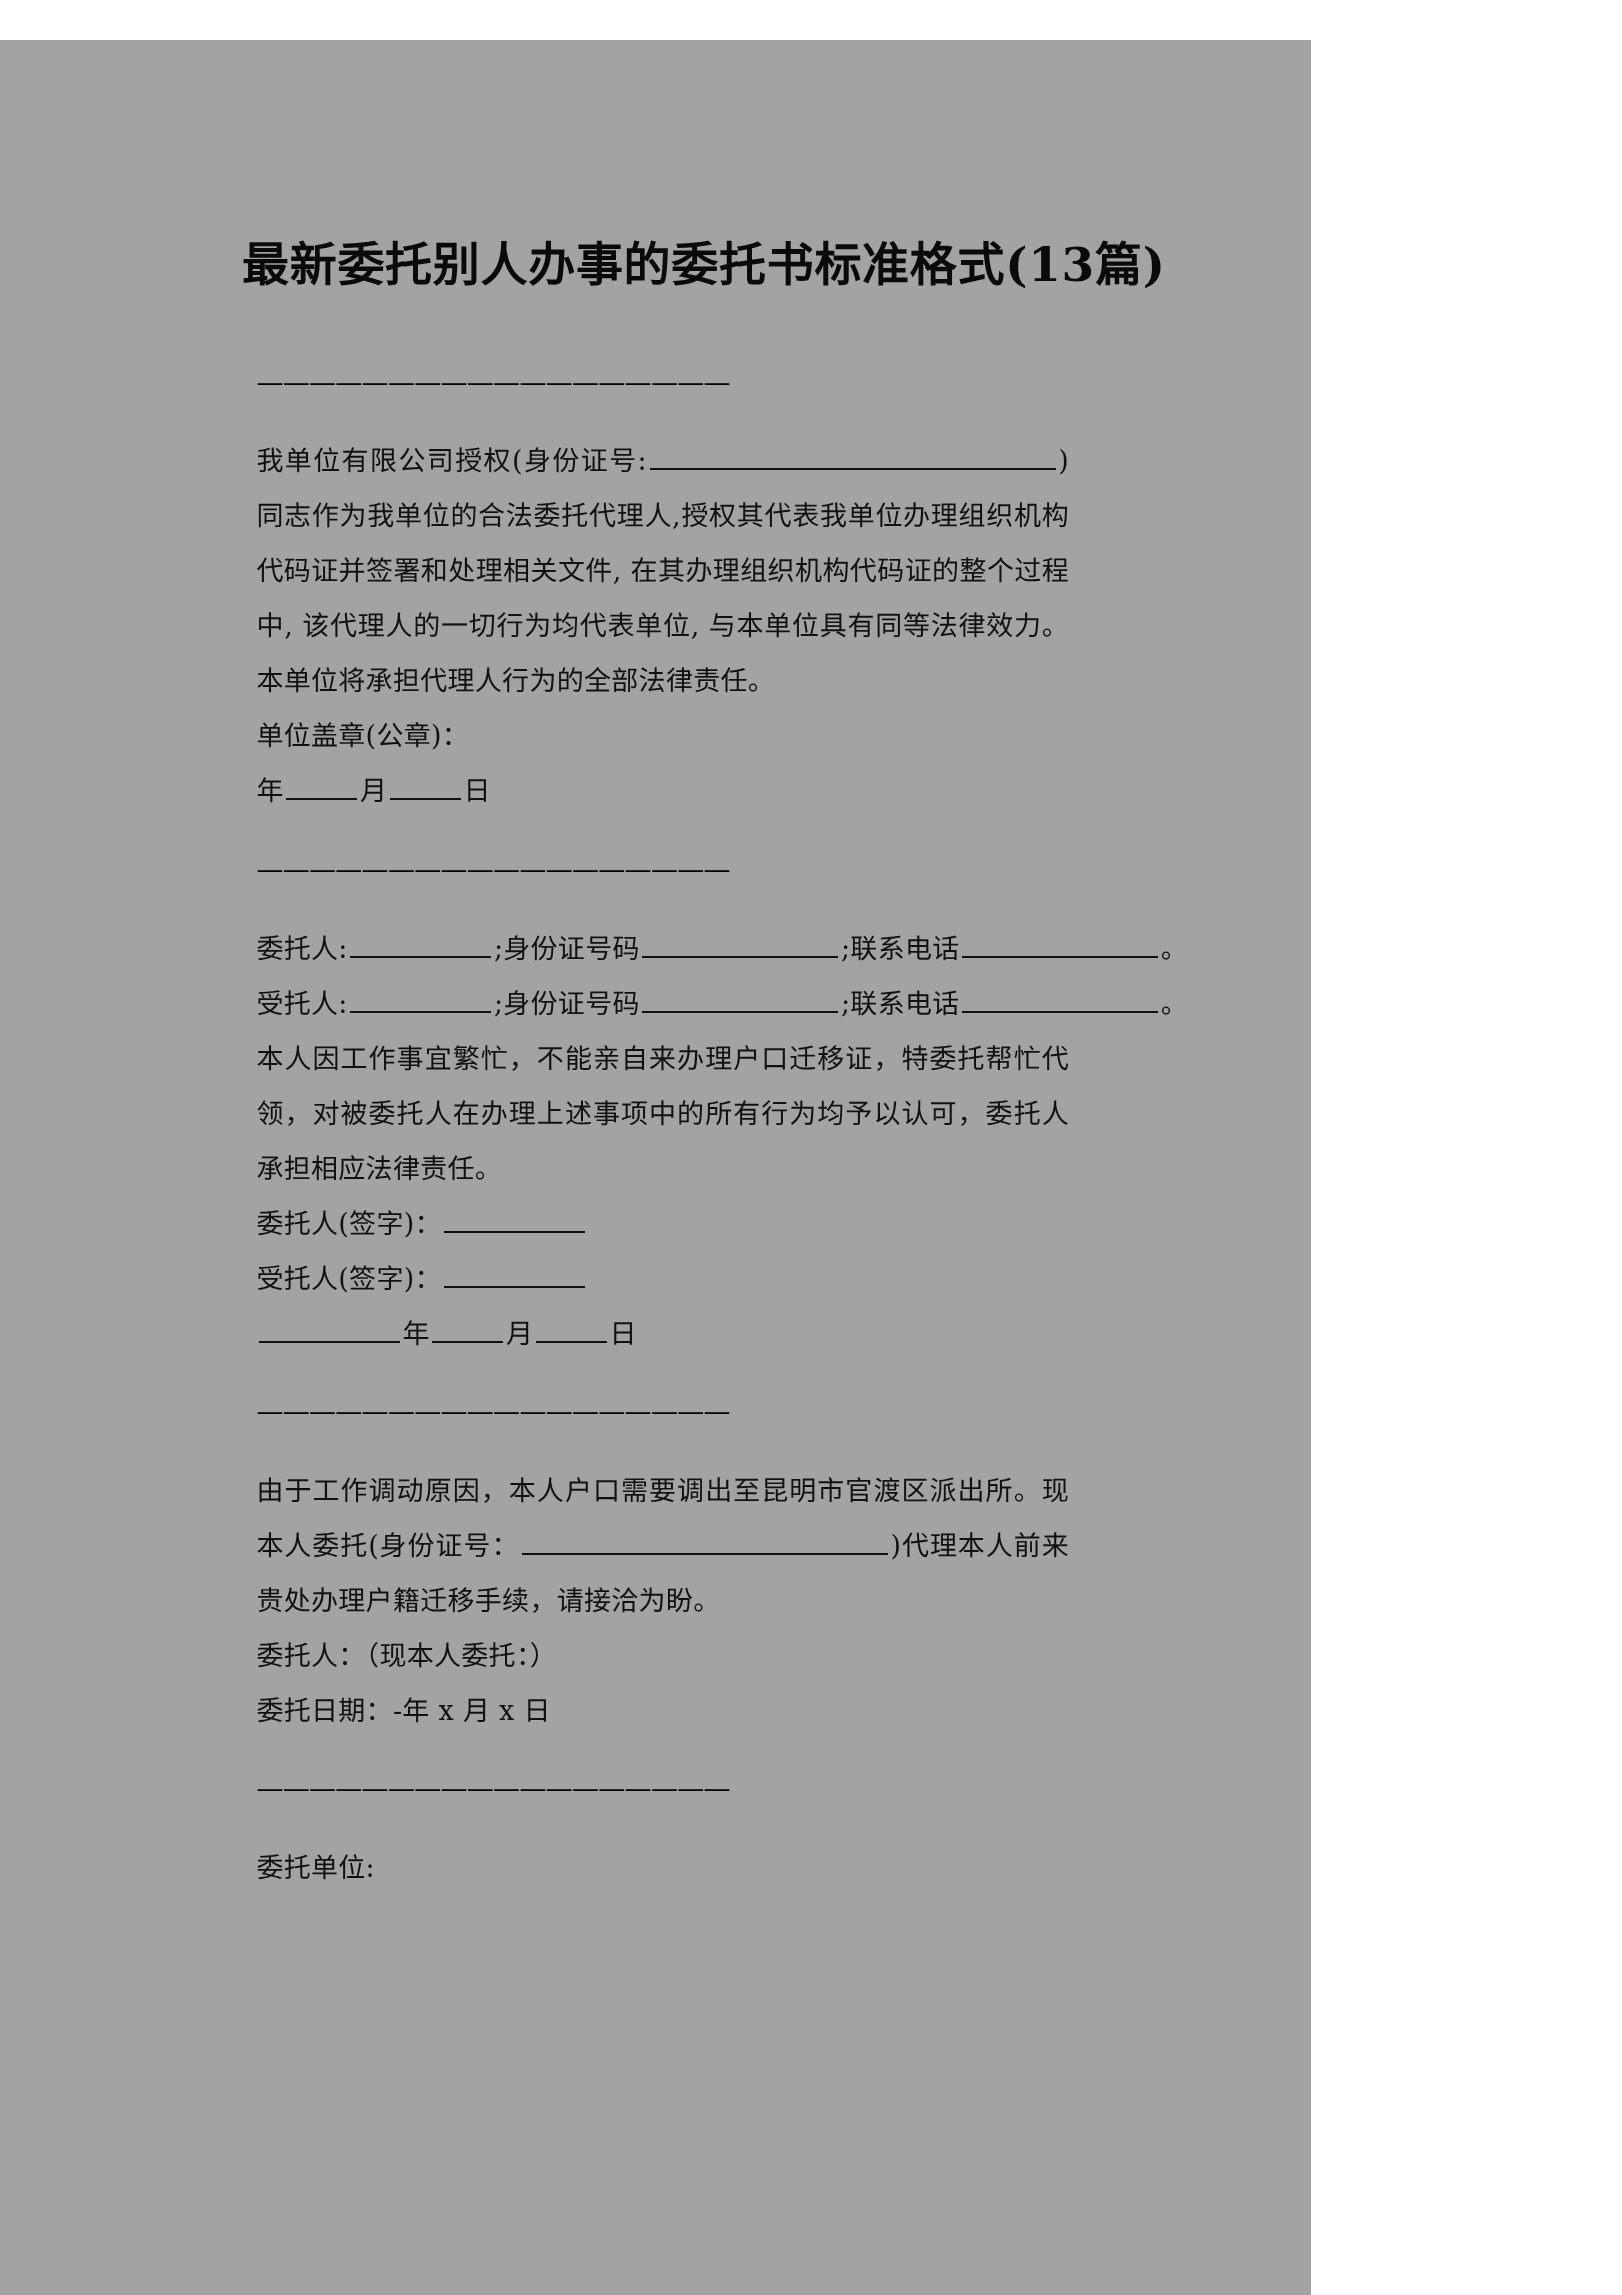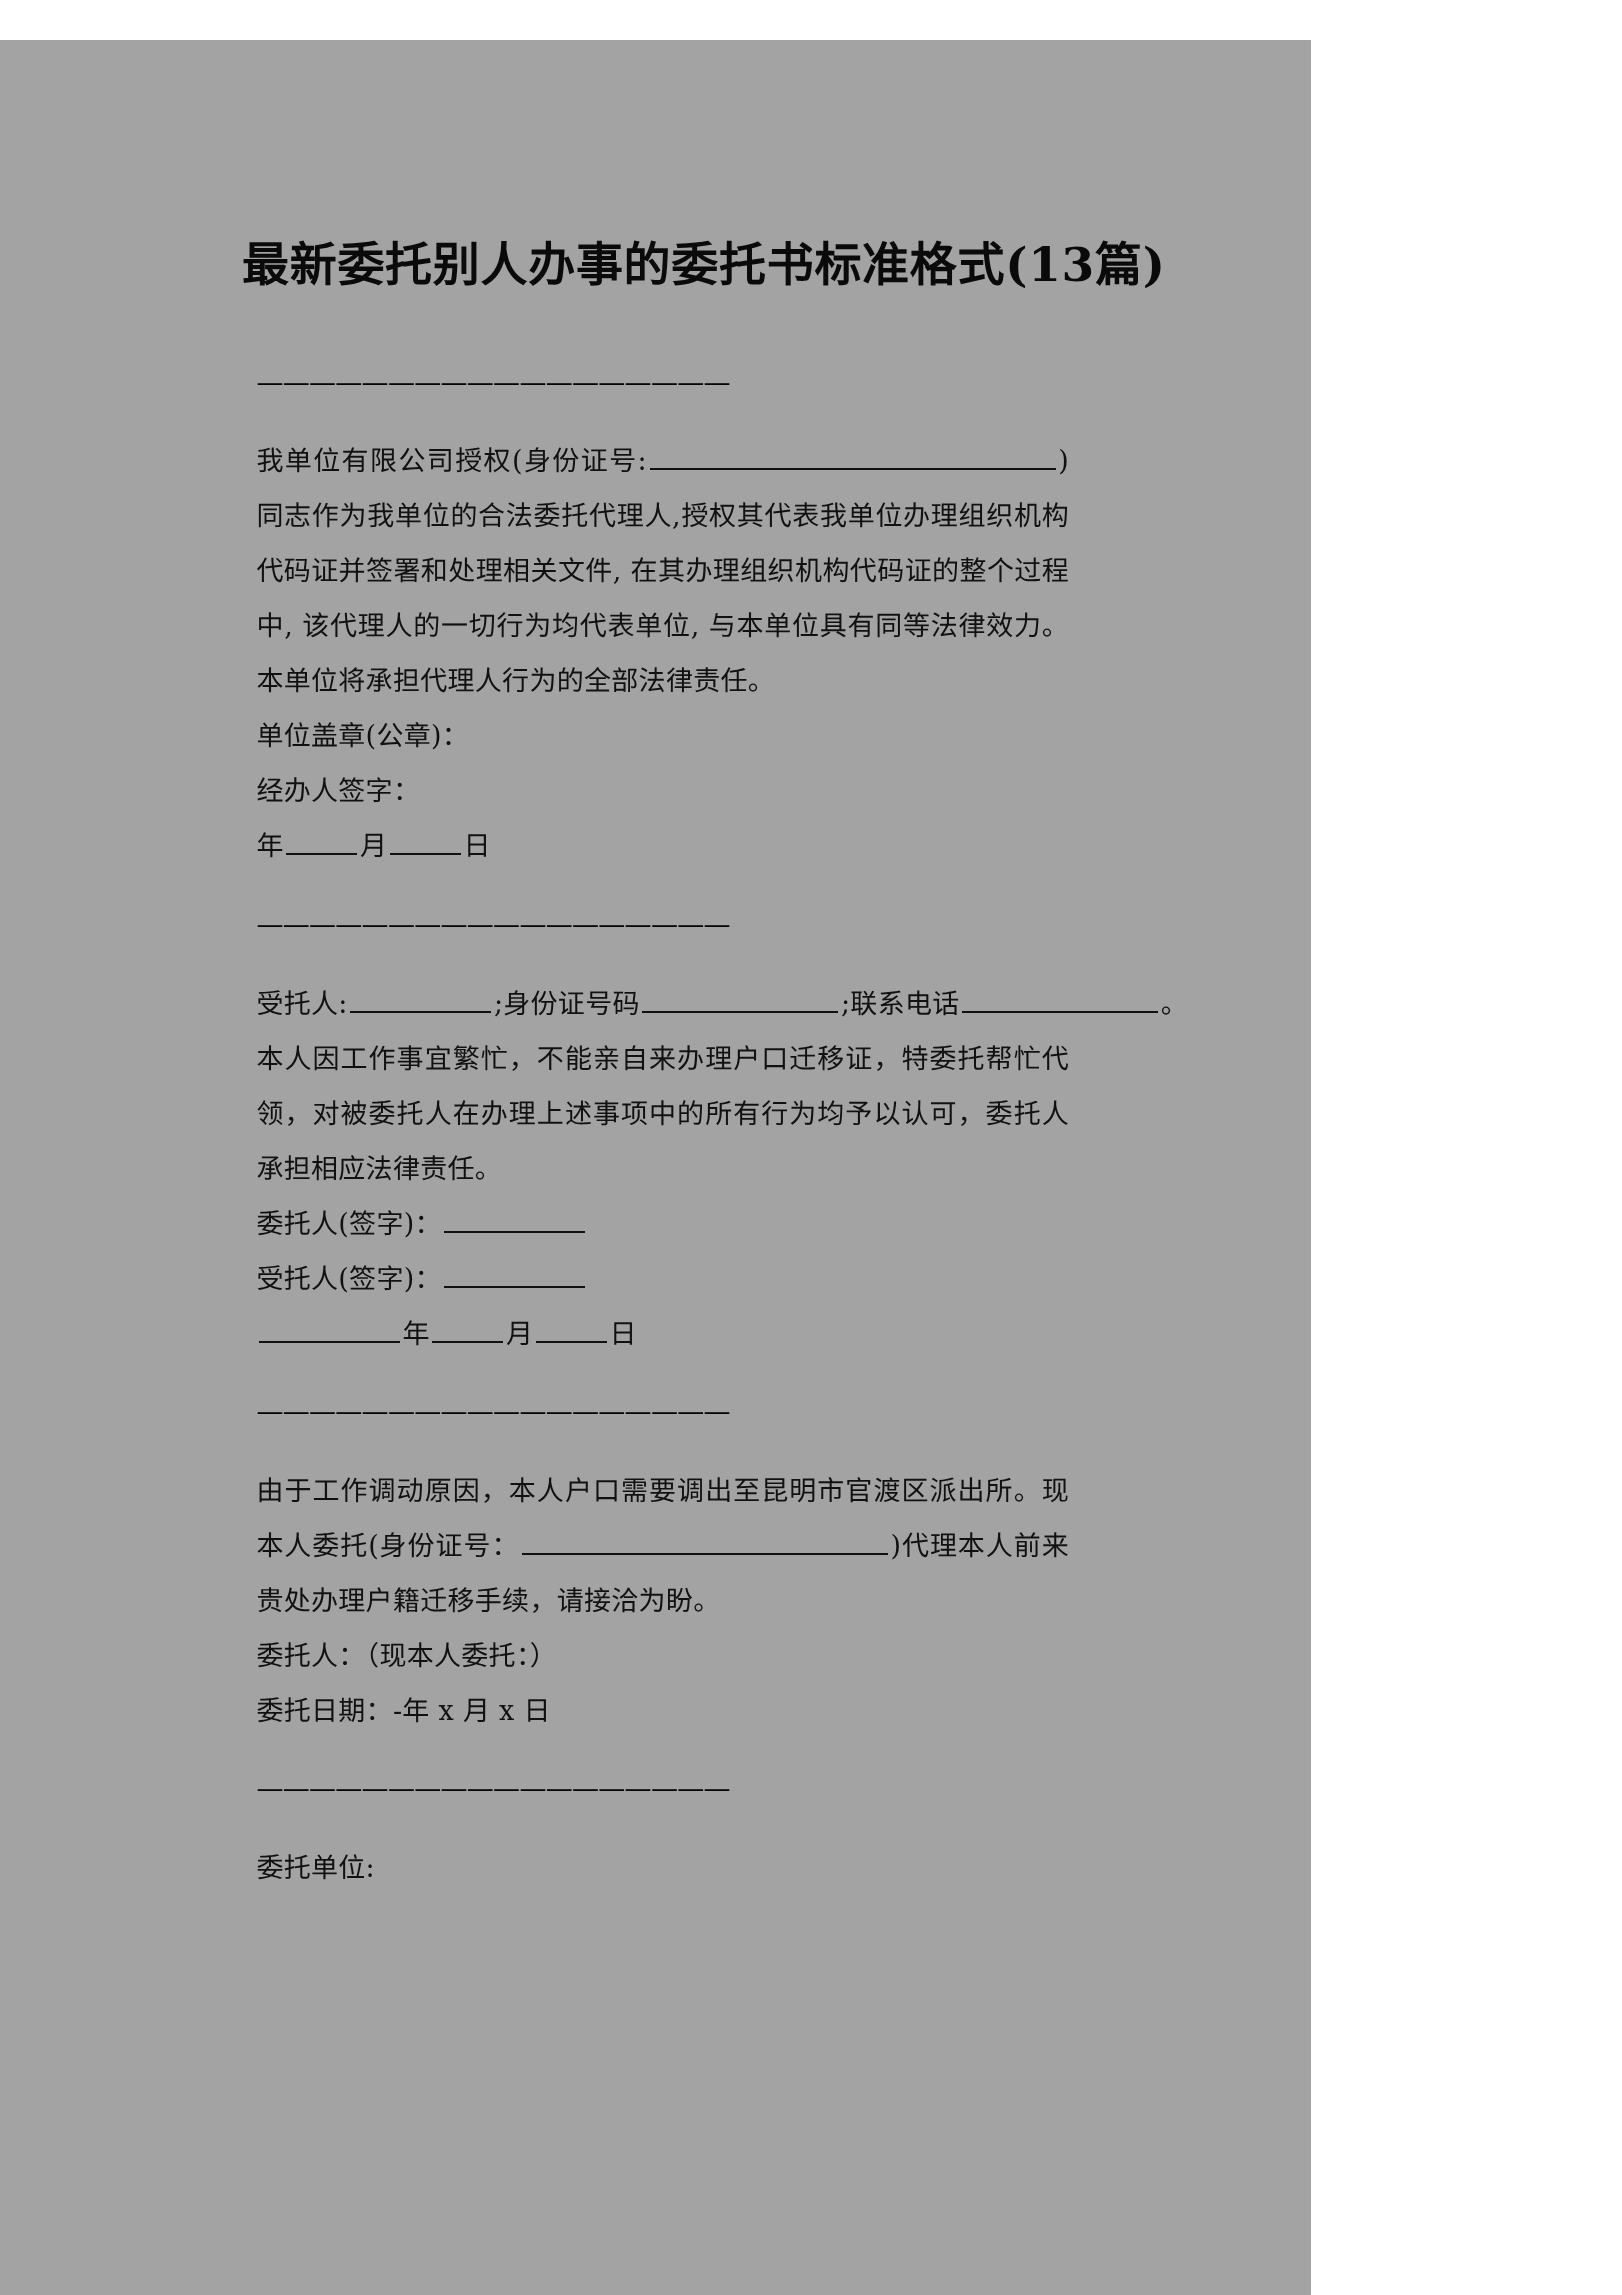--- a/index.html
+++ b/index.html
@@ -90,31 +90,33 @@
     <div class="gap-sm"></div>
 
     <p class="para indent-1">
       <span>我单位有限公司授权(身份证号:</span><span class="blank blank-xl"></span><span>)同志作为我单位的合法委托代理人,授权其代表我单位办理组织机构代码证并签署和处理相关文件, 在其办理组织机构代码证的整个过程中, 该代理人的一切行为均代表单位, 与本单位具有同等法律效力。本单位将承担代理人行为的全部法律责任。</span>
     </p>
 
 
     <div class="line indent-1">单位盖章(公章)：</div>
 
 
-    <div class="line indent-1">经办人签字：</div>
 
     <div class="line indent-1">
       <span>年</span><span class="blank blank-date"></span><span>月</span><span class="blank blank-date"></span><span>日</span>
     </div>
 
     <div class="gap-sm"></div>
 
     <div class="sep indent-1">——————————————————</div>
     <div class="gap-sm"></div>
 
+    <div class="line indent-1">
+      <span>委托人:</span><span class="blank blank-sm"></span><span>;身份证号码</span><span class="blank blank-md"></span><span>;联系电话</span><span class="blank blank-md"></span><span>。</span>
+    </div>
 
     <div class="line indent-1">
       <span>受托人:</span><span class="blank blank-sm"></span><span>;身份证号码</span><span class="blank blank-md"></span><span>;联系电话</span><span class="blank blank-md"></span><span>。</span>
     </div>
 
     <p class="para indent-1">本人因工作事宜繁忙，不能亲自来办理户口迁移证，特委托帮忙代领，对被委托人在办理上述事项中的所有行为均予以认可，委托人承担相应法律责任。</p>
 
 
     <div class="line indent-1">
       <span>委托人(签字)：</span><span class="blank blank-sm"></span>

